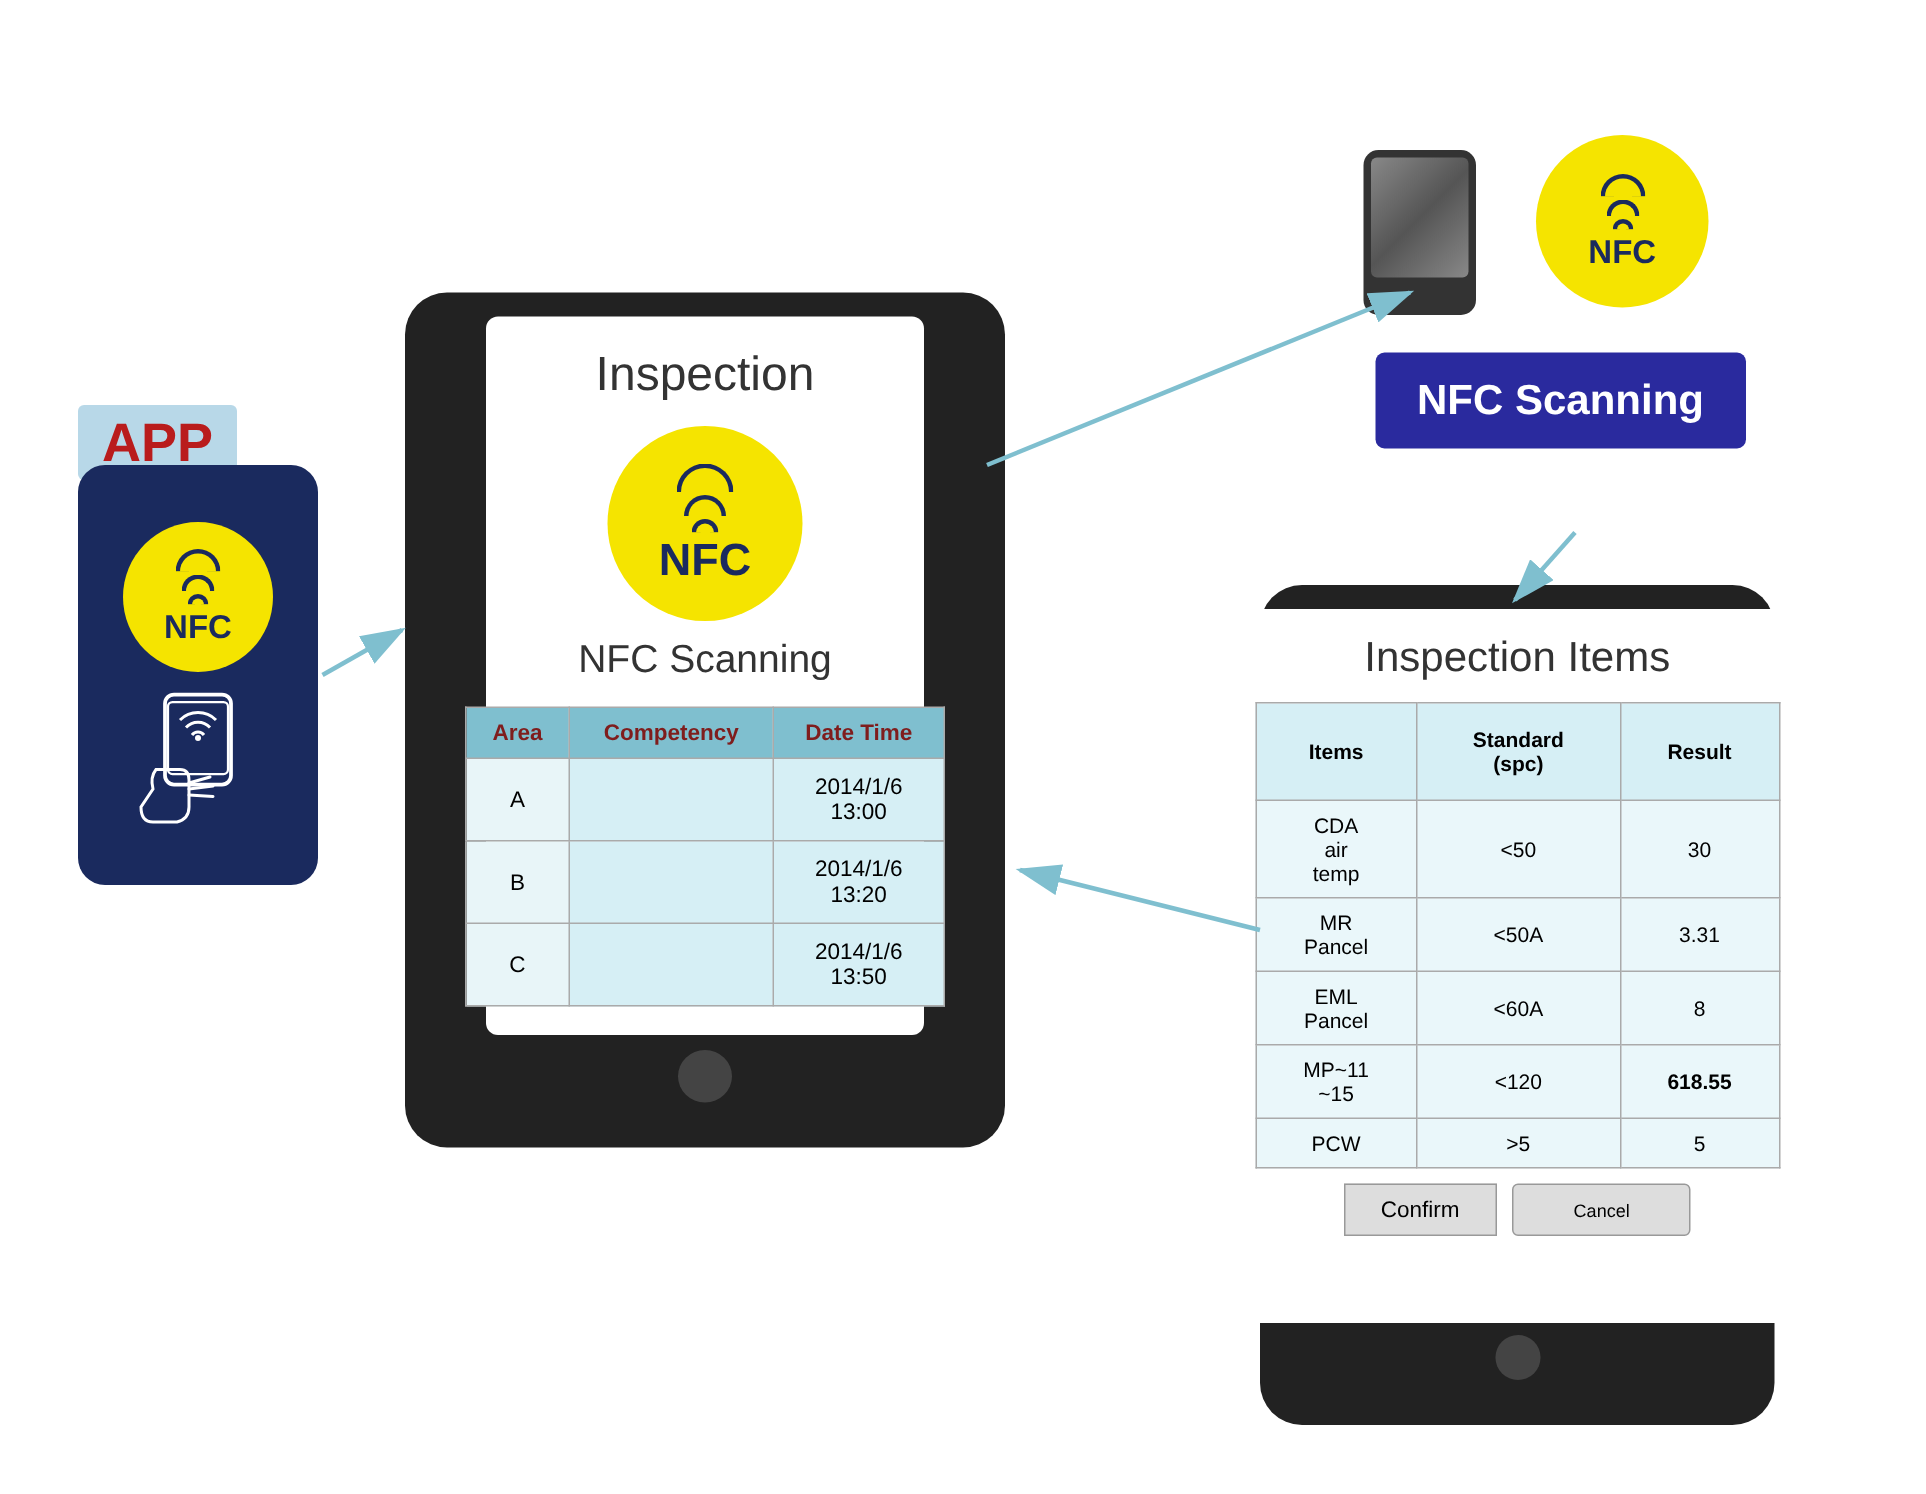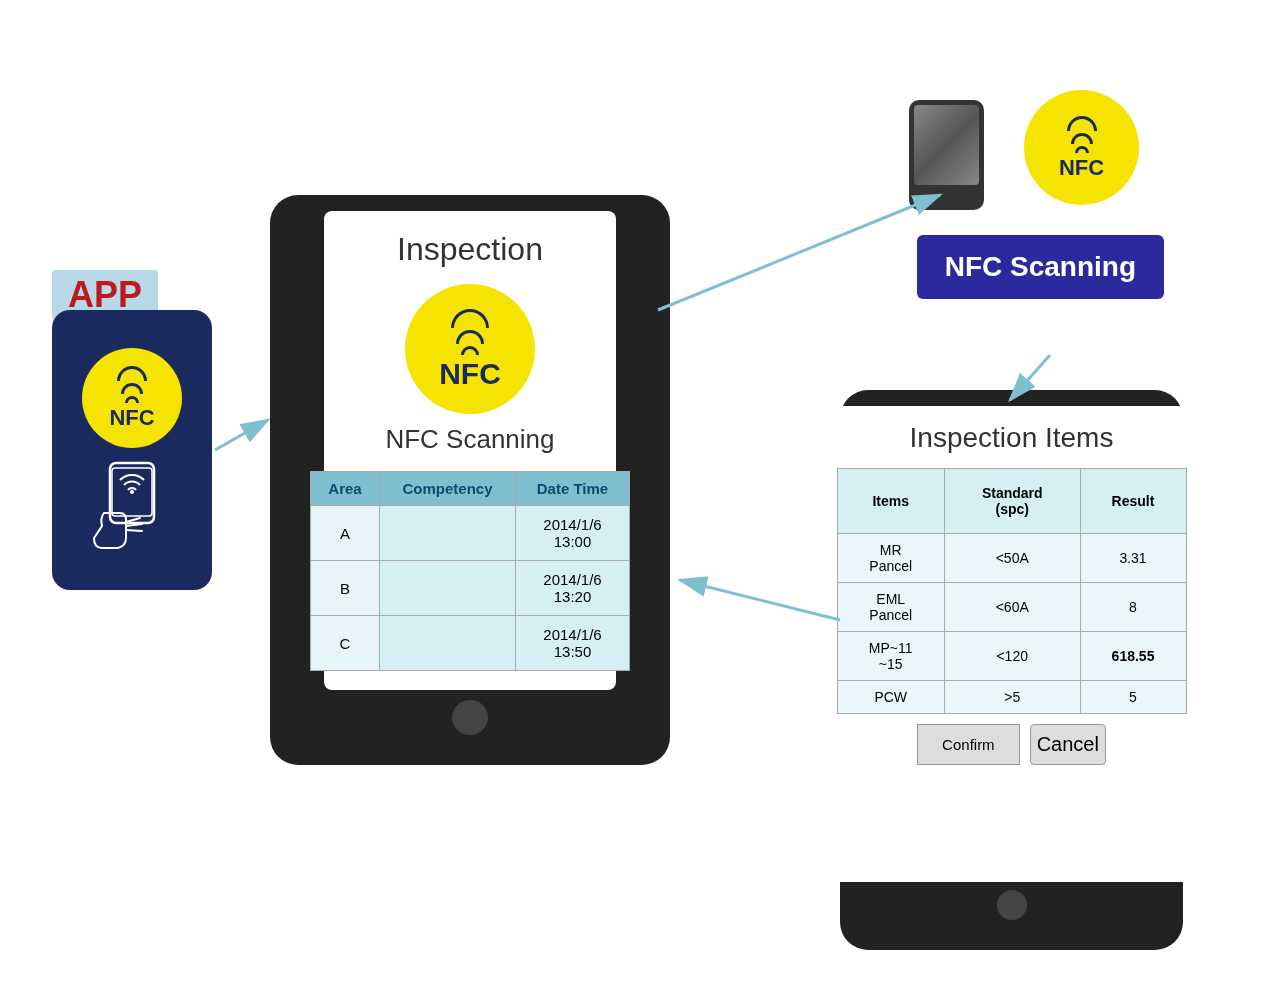--- a/index.html
+++ b/index.html
@@ -139,21 +139,21 @@
     .inspection-table {
       width: 320px;
       border-collapse: collapse;
       font-size: 15px;
     }
     .inspection-table th {
       background: #7fbfcf;
       padding: 8px 12px;
       text-align: center;
       border: 1px solid #aaa;
-      color: #0c4a6e;
+      color: #7f1d1d;
       margin-left: 10px;
     }
     .inspection-table td {
       background: #d6eff5;
       padding: 10px 12px;
       border: 1px solid #aaa;
       text-align: center;
       color: #000;
     }
     .inspection-table td.area-cell {
@@ -222,22 +222,22 @@
       background: #ddd;
       border: 1px solid #999;
       padding: 8px 24px;
       font-size: 15px;
       border-radius: 0;
       cursor: pointer;
     }
     .btn-cancel {
       background: #ddd;
       border: 1px solid #999;
-      padding: 8px 6px;
-      font-size: 20px;
+      padding: 8px 40px;
+      font-size: 12px;
       border-radius: 4px;
       cursor: pointer;
     }
     .tablet-home-btn-sm {
       width: 30px;
       height: 30px;
       background: #444;
       border-radius: 50%;
       margin-top: 8px;
     }
@@ -398,20 +398,25 @@
     <div class="items-title">Inspection Items</div>
     <table class="items-table">
       <thead>
         <tr>
           <th>Items</th>
           <th>Standard<br>(spc)</th>
           <th>Result</th>
         </tr>
       </thead>
       <tbody id="items-tbody">
+      <tr>
+            <td>CDA<br>air<br>temp</td>
+            <td>&lt;50</td>
+            <td>30</td>
+          </tr>
           <tr>
             <td>MR<br>Pancel</td>
             <td>&lt;50A</td>
             <td>3.31</td>
           </tr>
           <tr>
             <td>EML<br>Pancel</td>
             <td>&lt;60A</td>
             <td>8</td>
           </tr>

